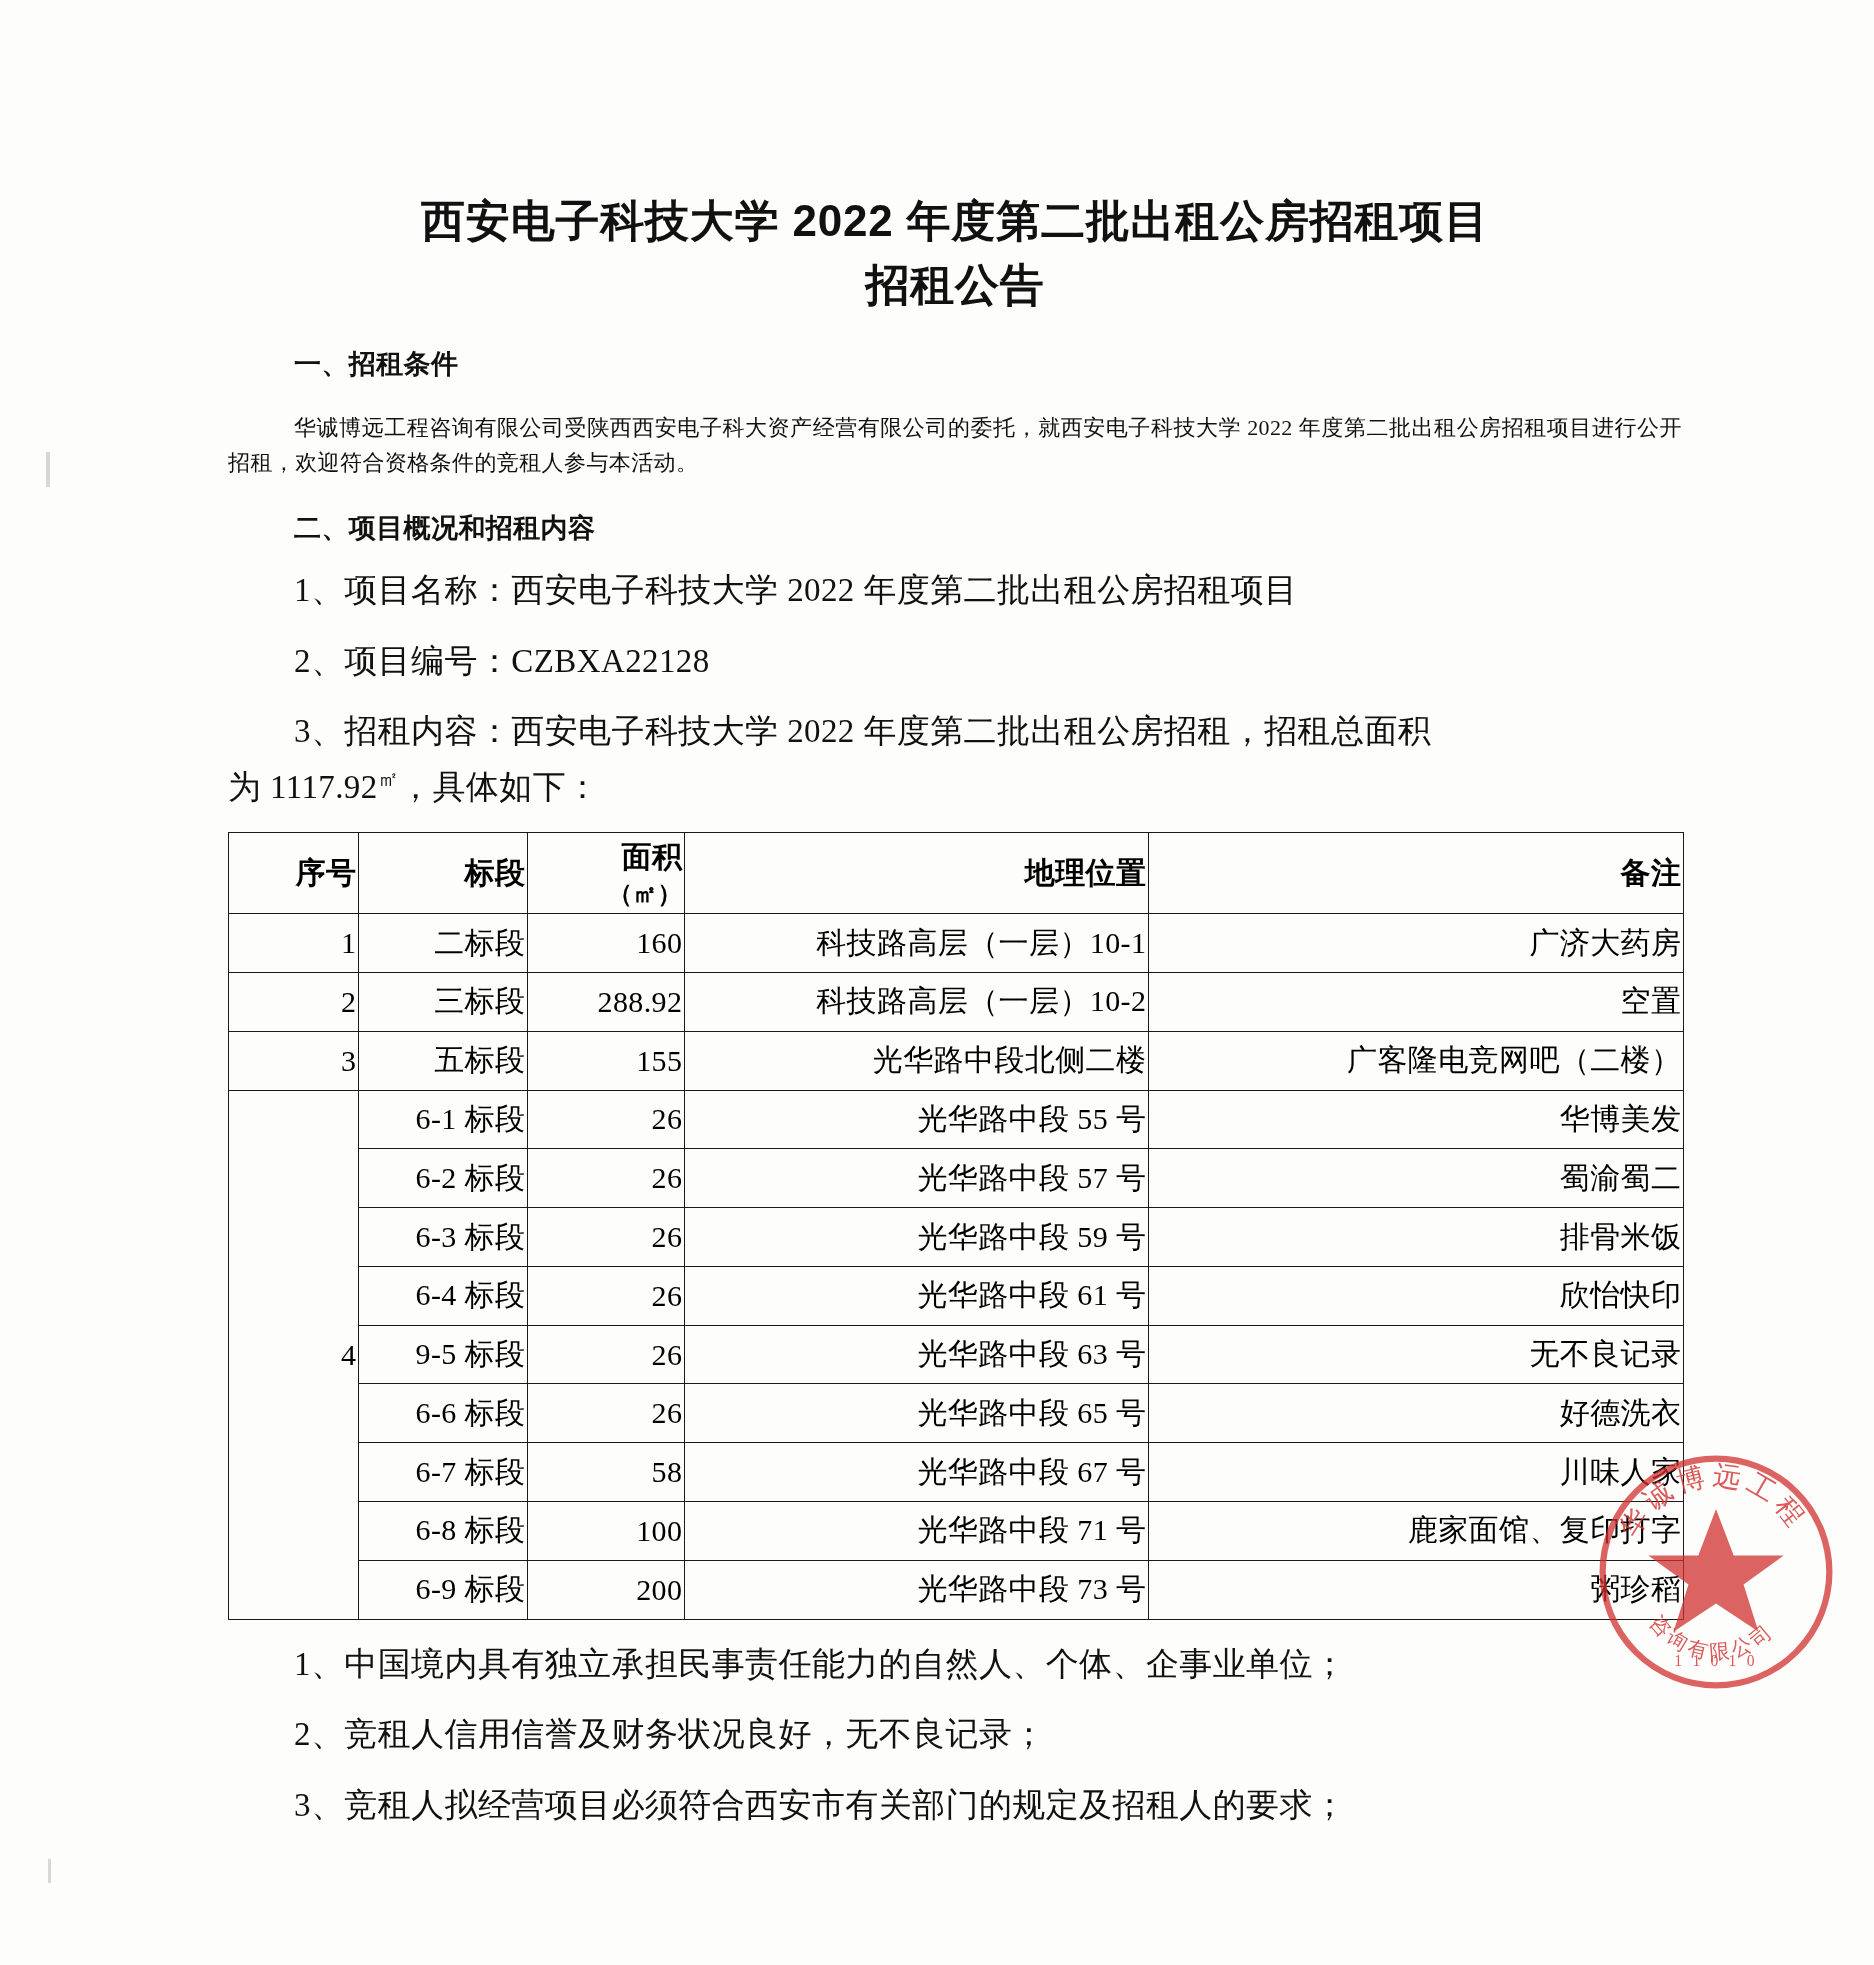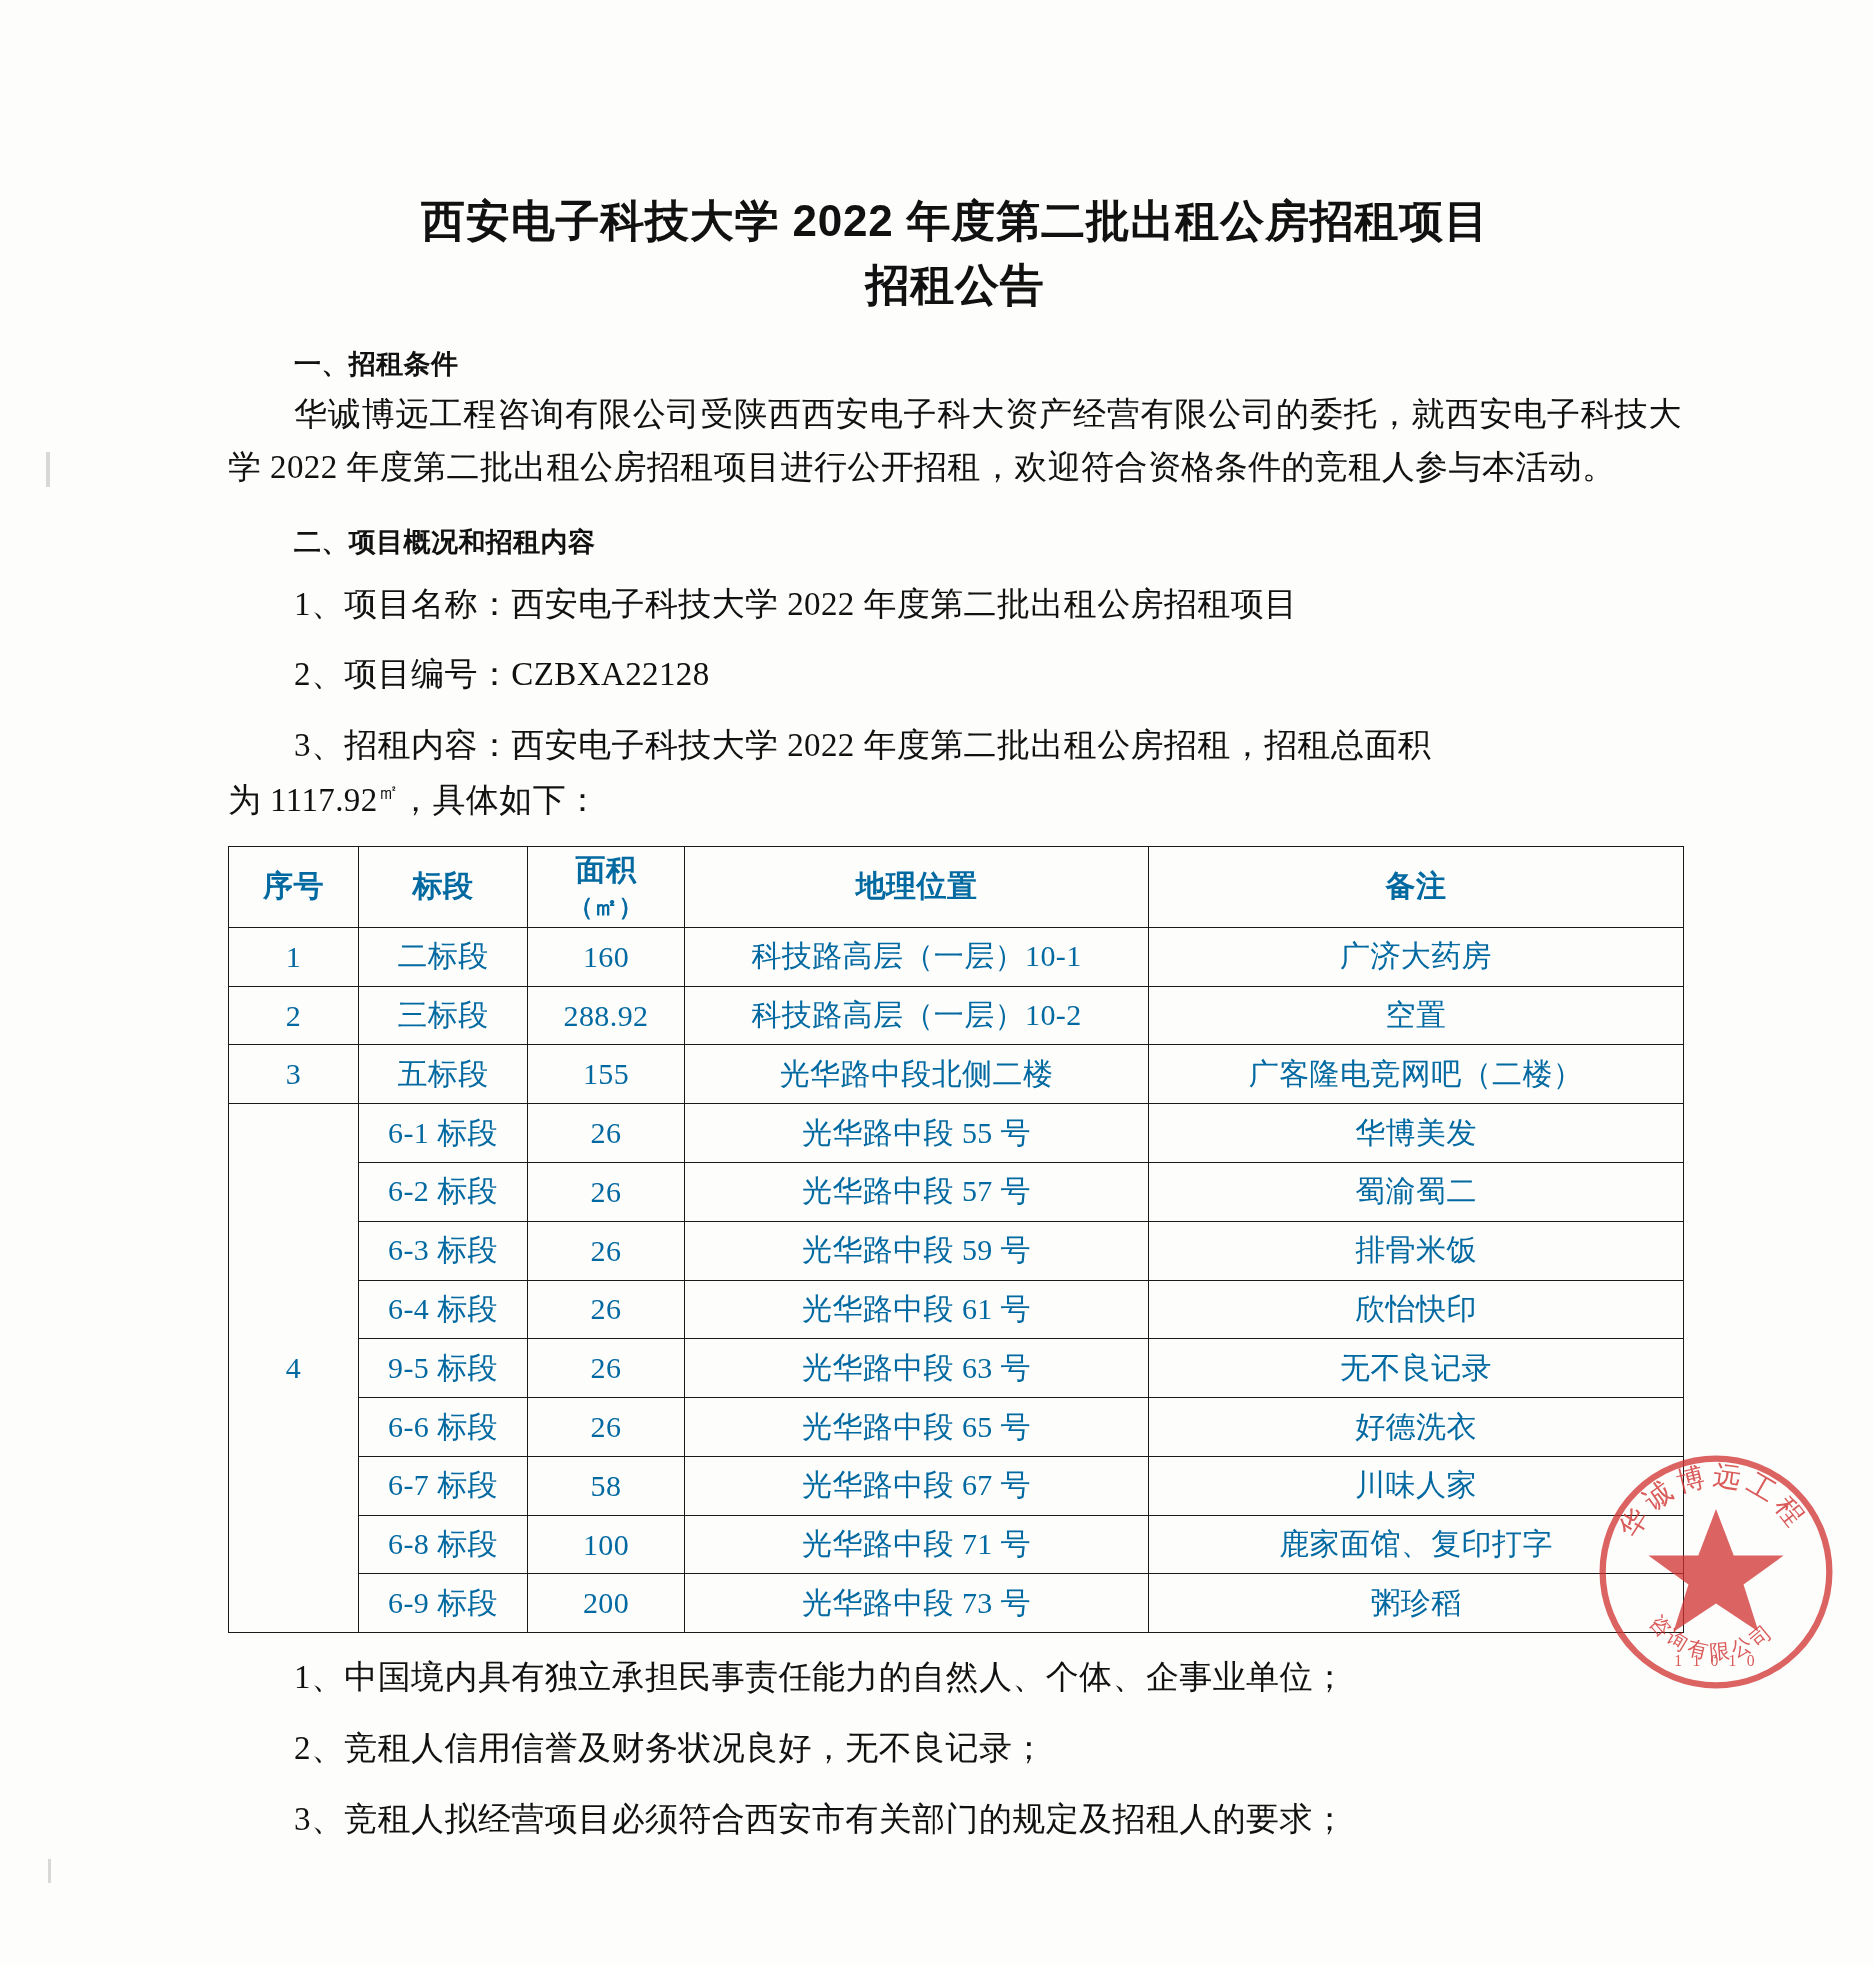--- a/index.html
+++ b/index.html
@@ -47,25 +47,25 @@
   .section-head {
     font-family: "Liberation Sans", "DejaVu Sans", sans-serif;
     font-weight: bold;
     font-size: 27px;
     color: #111111;
     margin-top: 29px;
     text-indent: 66px;
     letter-spacing: 0.4px;
   }
   .para {
-    font-size: 33px;
+    font-size: 22px;
     color: #111111;
     line-height: 1.62;
     text-indent: 66px;
-    margin-top: 6px;
+    margin-top: 28px;
     text-align: justify;
     letter-spacing: 0.4px;
   }
   .item {
     font-size: 33px;
     color: #111111;
     line-height: 1.6;
     text-indent: 66px;
     margin-top: 18px;
     letter-spacing: 0.4px;
@@ -79,24 +79,24 @@
     vertical-align: super;
   }
   table.lots {
     border-collapse: collapse;
     margin-top: 19px;
     width: 1454px;
     table-layout: fixed;
   }
   table.lots th, table.lots td {
     border: 1.2px solid #1a1a1a;
-    text-align: center;
+    text-align: right;
     vertical-align: middle;
     font-size: 30px;
-    color: #0369a1;
+    color: #000000;
     height: 53px;
     padding: 2.4px 1.6px;
     letter-spacing: 0.4px;
   }
   table.lots th {
     font-family: "Liberation Sans", "DejaVu Sans", sans-serif;
     font-weight: bold;
     font-size: 30px;
     height: 75px;
   }

